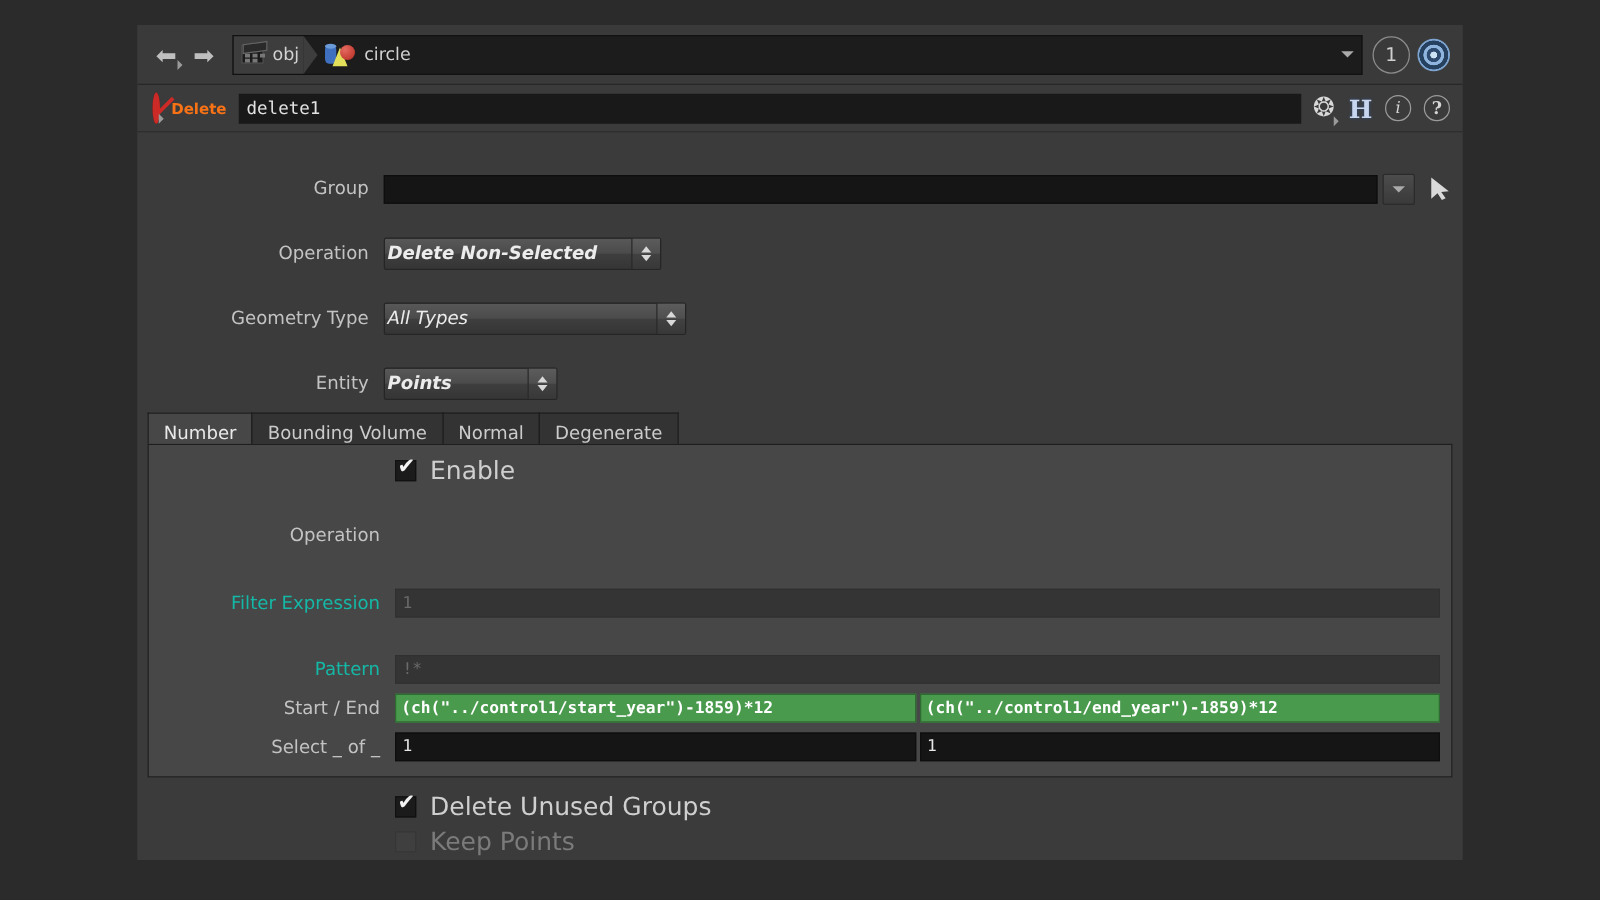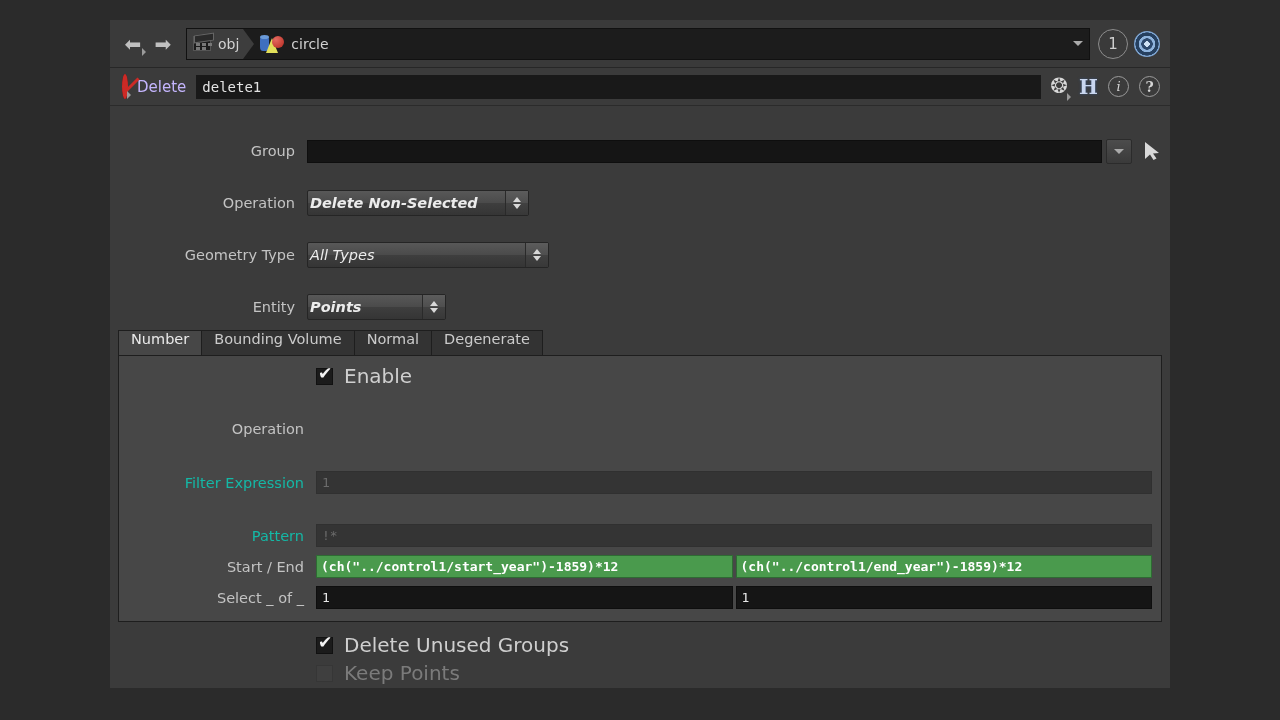--- a/index.html
+++ b/index.html
@@ -154,21 +154,21 @@
   .ico-delete-wrap { position: relative; }
   .ico-delete-wrap .minitri {
     position: absolute; right: -3px; bottom: -3px;
     width: 0; height: 0;
     border-left: 4px solid #9a9a9a;
     border-top: 4px solid transparent;
     border-bottom: 4px solid transparent;
   }
   .node-type {
     margin-left: 9px;
-    color: #c4b5fd; font-size: 15px; font-weight: normal;
+    color: #f97316; font-size: 12px; font-weight: bold;
   }
   .node-name {
     margin-left: 10px;
     flex: 1 1 auto; height: 24px;
     background: #191919;
     color: #e3e3e3;
     font-family: "DejaVu Sans Mono", "Liberation Mono", monospace;
     font-size: 14px;
     display: flex; align-items: center;
     padding: 0 6px;
@@ -290,21 +290,21 @@
   .tabstrip {
     display: flex; align-items: flex-end;
     height: 26px;
     padding-left: 8px;
     position: relative;
     z-index: 2;
   }
   .tab {
     height: 25px;
     padding: 0 12px;
-    display: flex; align-items: flex-start;
+    display: flex; align-items: flex-end;
     color: #cbcbcb; font-size: 14.5px;
     background: #333333;
     border: 1px solid #1e1e1e;
     border-bottom: none;
     margin-right: -1px;
   }
   .tab.active {
     background: #474747;
     color: #e9e9e9;
   }

